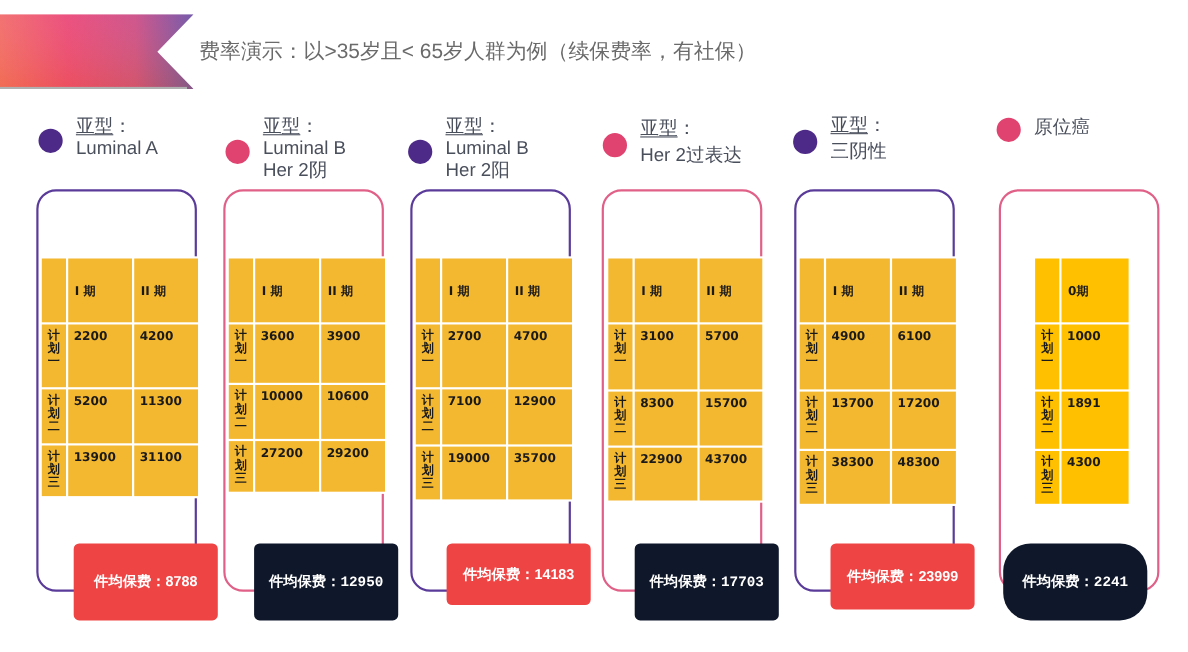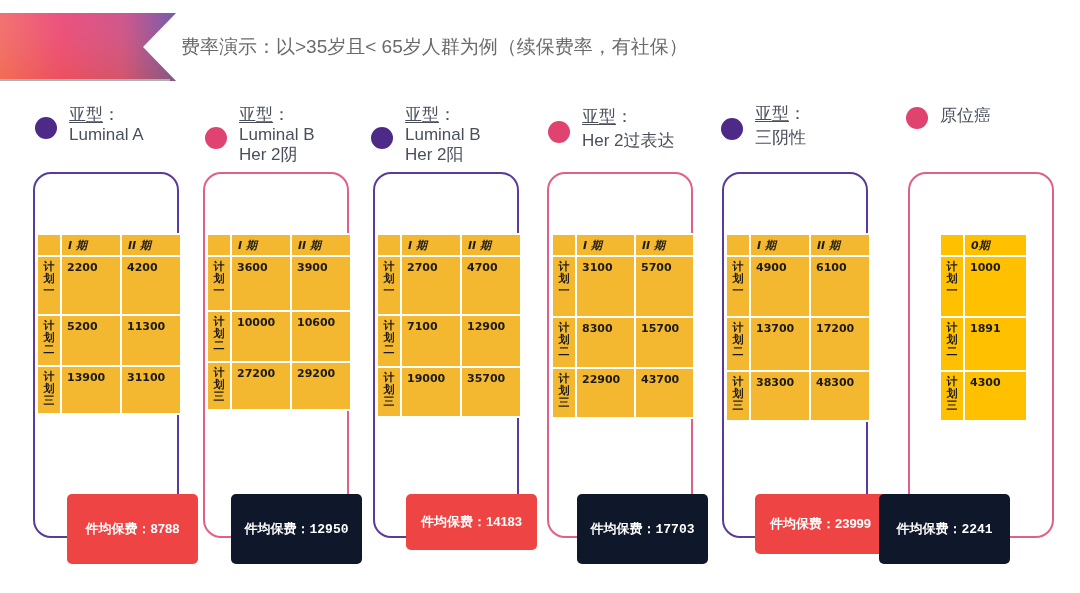--- a/index.html
+++ b/index.html
@@ -11,21 +11,21 @@
   .dot { width:22px; height:22px; border-radius:50%; margin-top:5px; margin-right:12px; flex:none; }
   .legend-text { font-size:17px; color:#4a4f5c; line-height:20px; }
   .legend-text .head { text-decoration:underline; text-underline-offset:2px; }
   .panel { position:absolute; top:172px; width:146px; height:366px; border:2px solid; border-radius:18px; box-sizing:border-box; }
   .panel.purple { border-color:#5a3b9a; }
   .panel.pink { border-color:#e06088; }
   table.rates { position:absolute; border-collapse:separate; border-spacing:2px; background:#fff; }
   table.rates td { background:#f4b830; color:#1a1a1a; font-weight:bold; font-size:11px; vertical-align:top;
         padding:4px 5px; font-family:"DejaVu Sans",sans-serif; }
   table.rates.zero td { background:#ffc000; }
-  table.rates td.hdr { padding:0 6px; height:20px; vertical-align:middle;font-style:italic; }
+  table.rates td.hdr { padding:19px 6px; height:20px; vertical-align:middle; }
   table.rates td.plan { width:18px; text-align:center; font-size:11px; line-height:12px; padding:4px 2px; }
   .fee { position:absolute; width:131px; height:70px; border-radius:5px; color:#fff; font-size:13px; font-weight:bold;
          display:flex; align-items:center; justify-content:center; white-space:nowrap; }
   .fee.purple { background:#ef4444; }
   .fee.pink { background:#0f172a;font-family:Liberation Mono, monospace; }
 </style>
 </head>
 <body>
 
 <svg class="ribbon" viewBox="0 0 176 68">
@@ -242,13 +242,13 @@
         <td>4300</td>
       </tr>
 </tbody>
   </table>
 
 <div class="fee purple" style="left:67px; top:494px;">件均保费：8788</div>
 <div class="fee pink" style="left:231px; top:494px;">件均保费：12950</div>
 <div class="fee purple" style="left:406px; top:494px; height:56px;">件均保费：14183</div>
 <div class="fee pink" style="left:577px; top:494px;">件均保费：17703</div>
 <div class="fee purple" style="left:755px; top:494px; height:60px;">件均保费：23999</div>
-<div class="fee pink" style="left:879px; top:494px;">件均保费：2241</div>
+<div class="fee pink" style="left:912px; top:494px;border-radius:25px;">件均保费：2241</div>
 
 </body></html>

